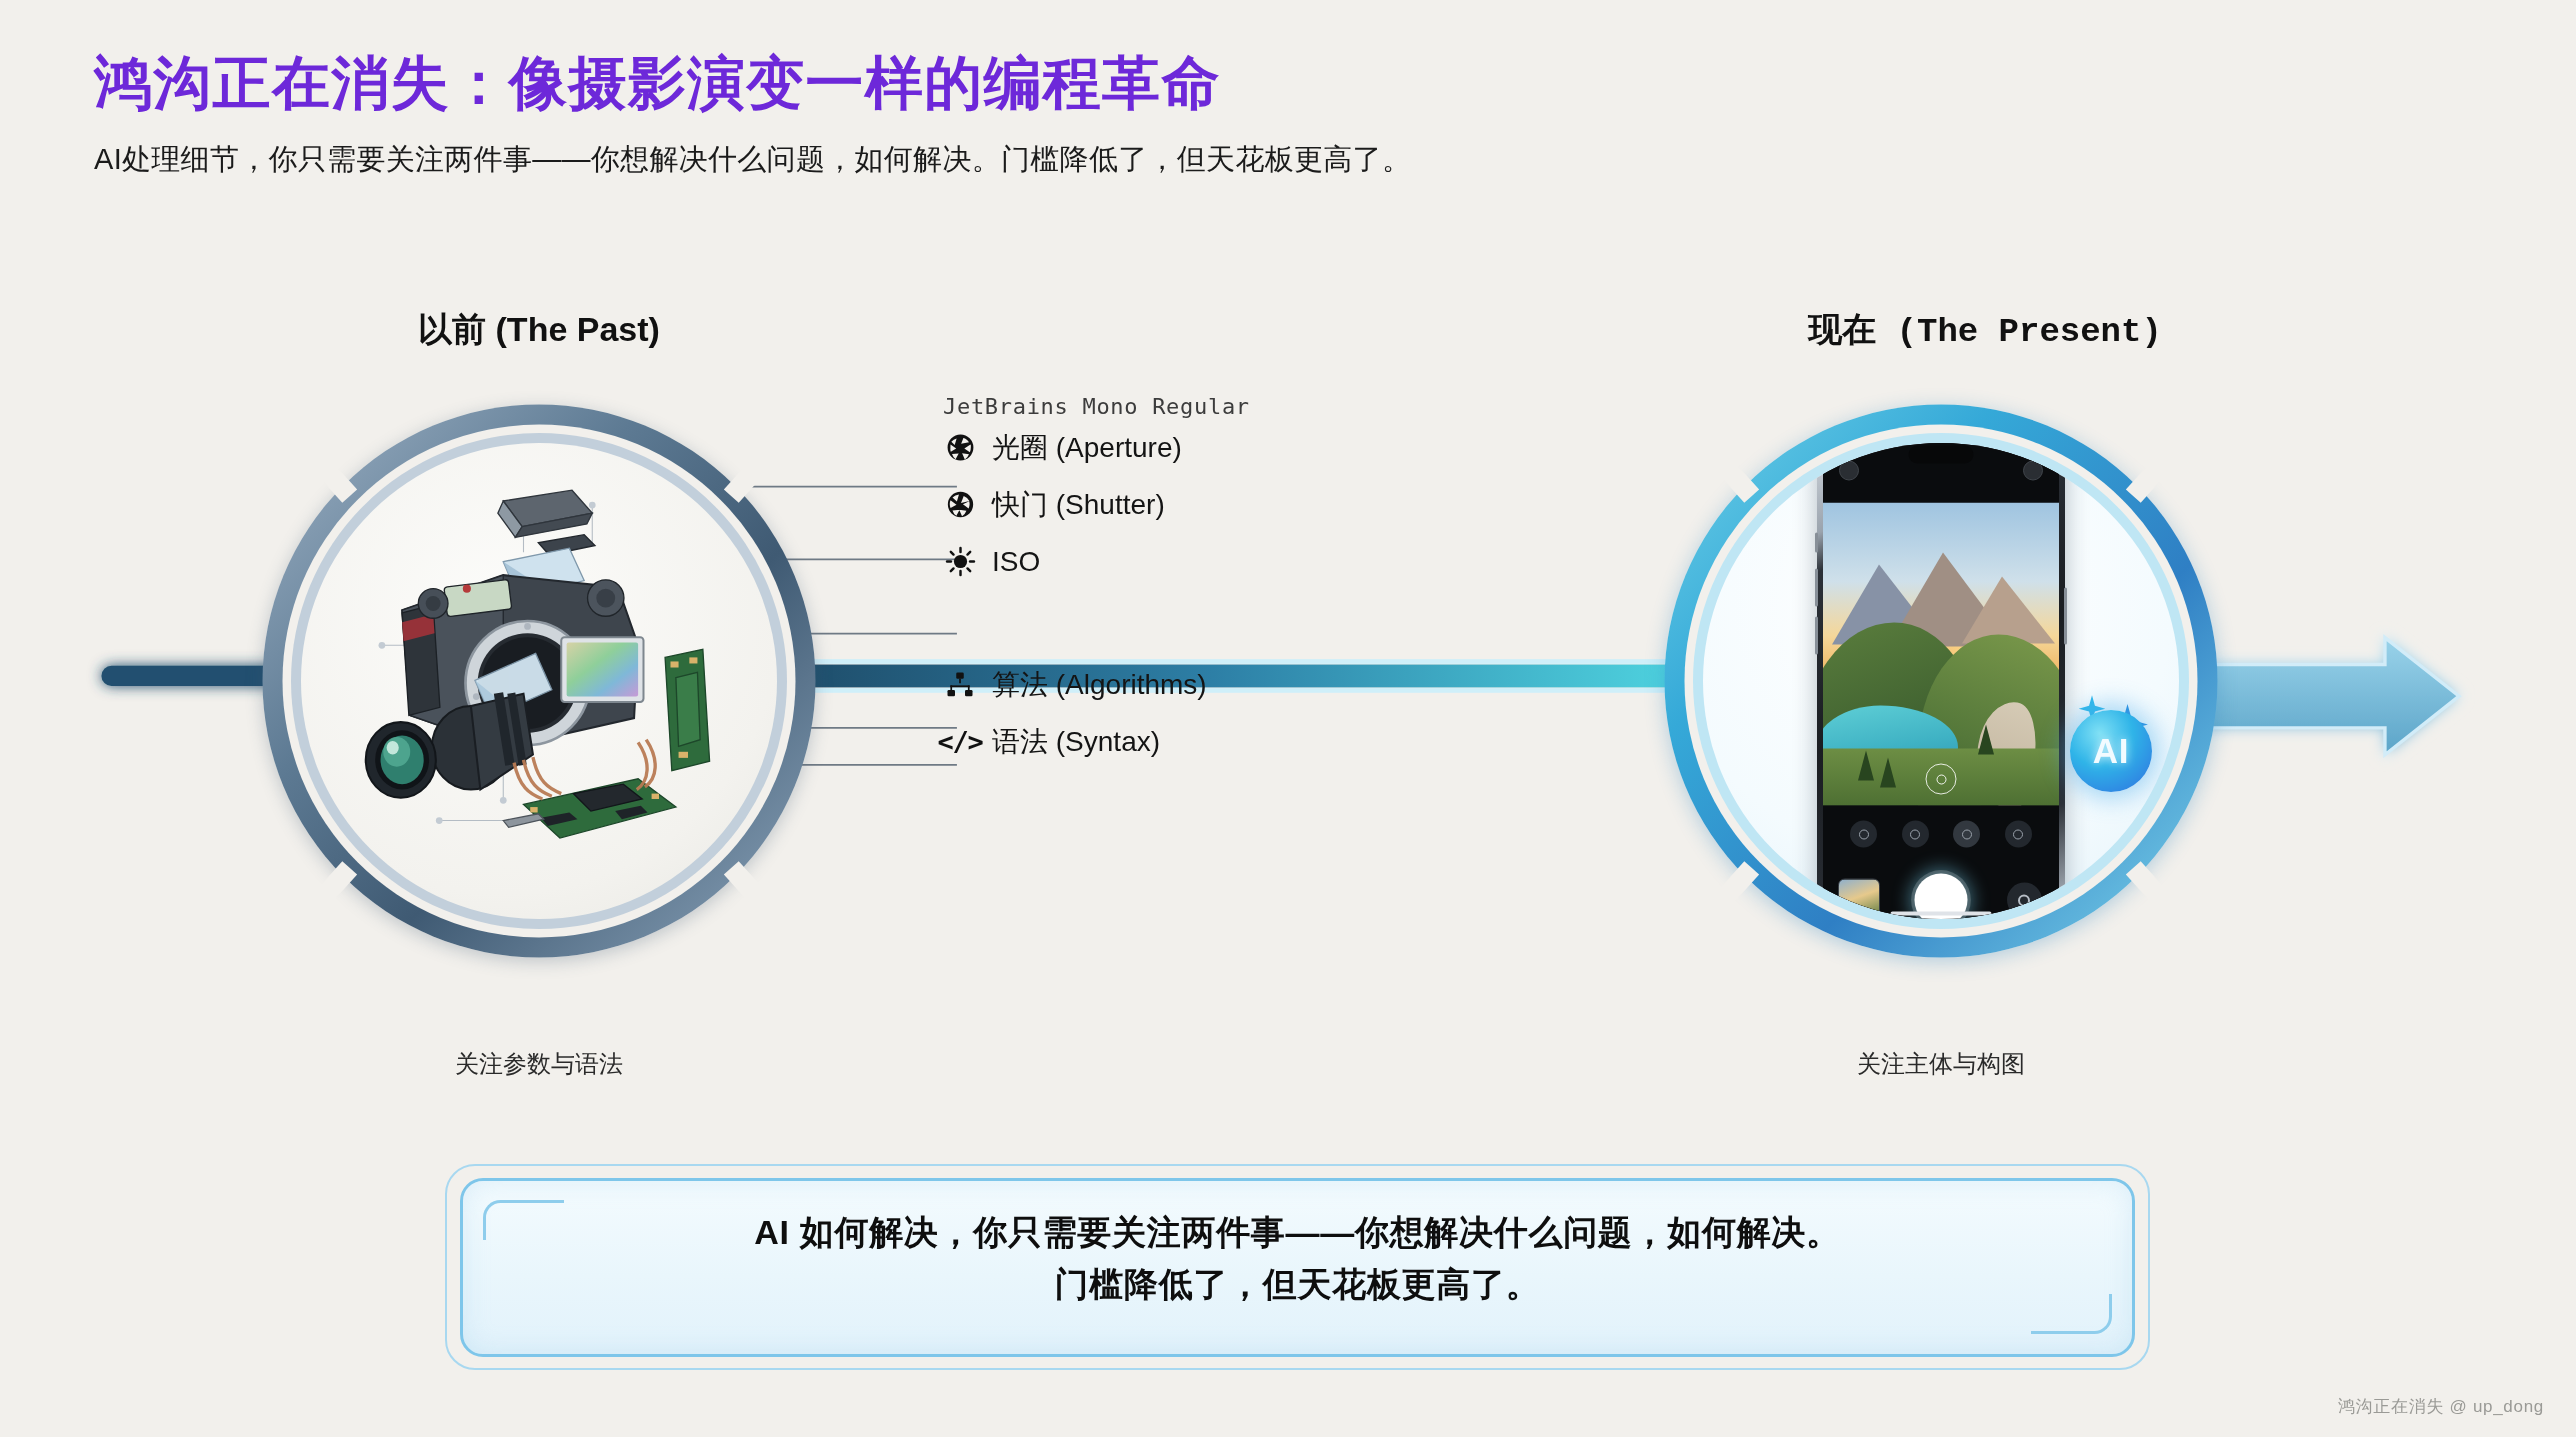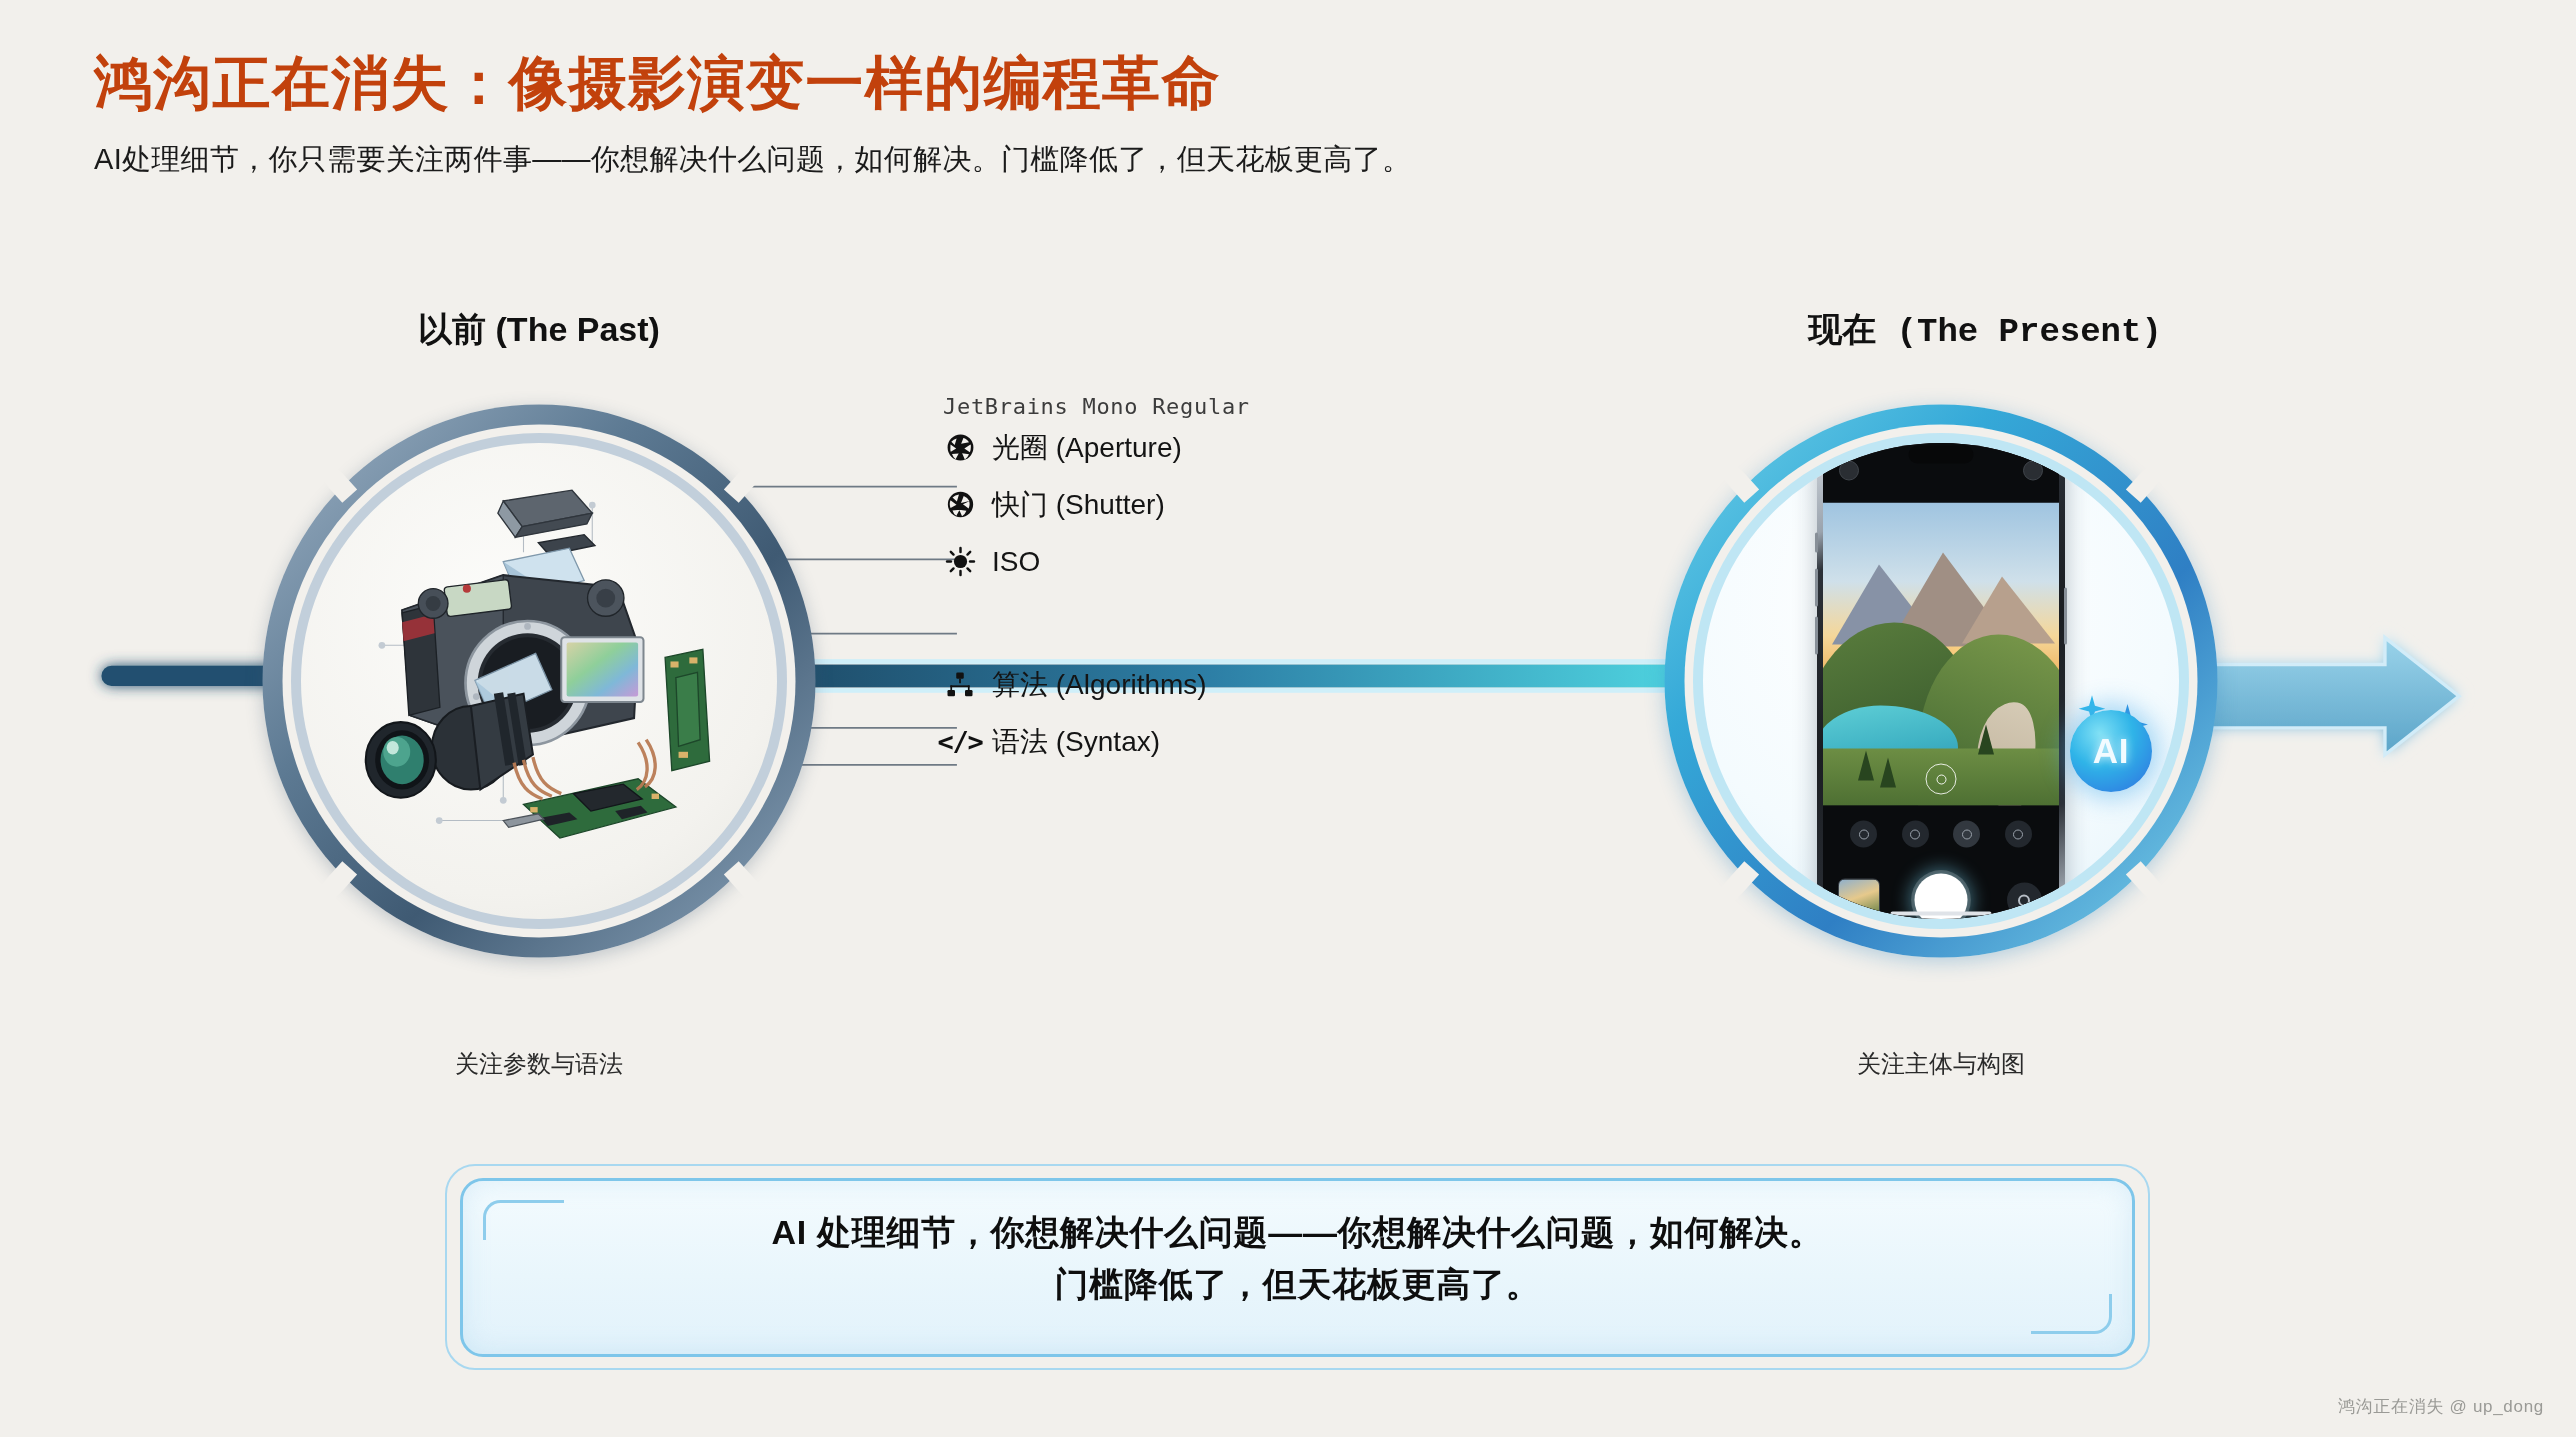--- a/index.html
+++ b/index.html
@@ -9,21 +9,21 @@
     font-family:"Liberation Sans","DejaVu Sans",sans-serif;
     color:#111;
     overflow:hidden;
     position:relative;
   }
 
   
   #header { position:absolute; left:94px; top:51px; width:2291px; }
   #page-title {
     font-size:58px; font-weight:bold; letter-spacing:1.3px;
-    color:#c2410c; line-height:1.1; white-space:nowrap;
+    color:#6d28d9; line-height:1.1; white-space:nowrap;
   }
   #page-subtitle {
     margin-top:25.6px; font-size:29px; color:#1b1b1b;
     letter-spacing:0.3px; white-space:nowrap;
   }
 
   
   #stage { position:absolute; left:0; top:290px; width:2576px; height:842px; }
 
   .col-heading {
@@ -529,19 +529,19 @@
     </div>
   </div>
 </div>
 
 <div id="callout">
   <div id="callout-outer"></div>
   <div id="callout-inner"></div>
   <div class="cnr" id="cnr-tl"></div>
   <div class="cnr" id="cnr-br"></div>
   <div id="callout-text">
-    <div>AI 处理细节，你想解决什么问题——你想解决什么问题，如何解决。</div>
+    <div>AI 如何解决，你只需要关注两件事——你想解决什么问题，如何解决。</div>
     <div>门槛降低了，但天花板更高了。</div>
   </div>
 </div>
 
 <div id="watermark">鸿沟正在消失 @ up_dong</div>
 
 
 </body></html>

